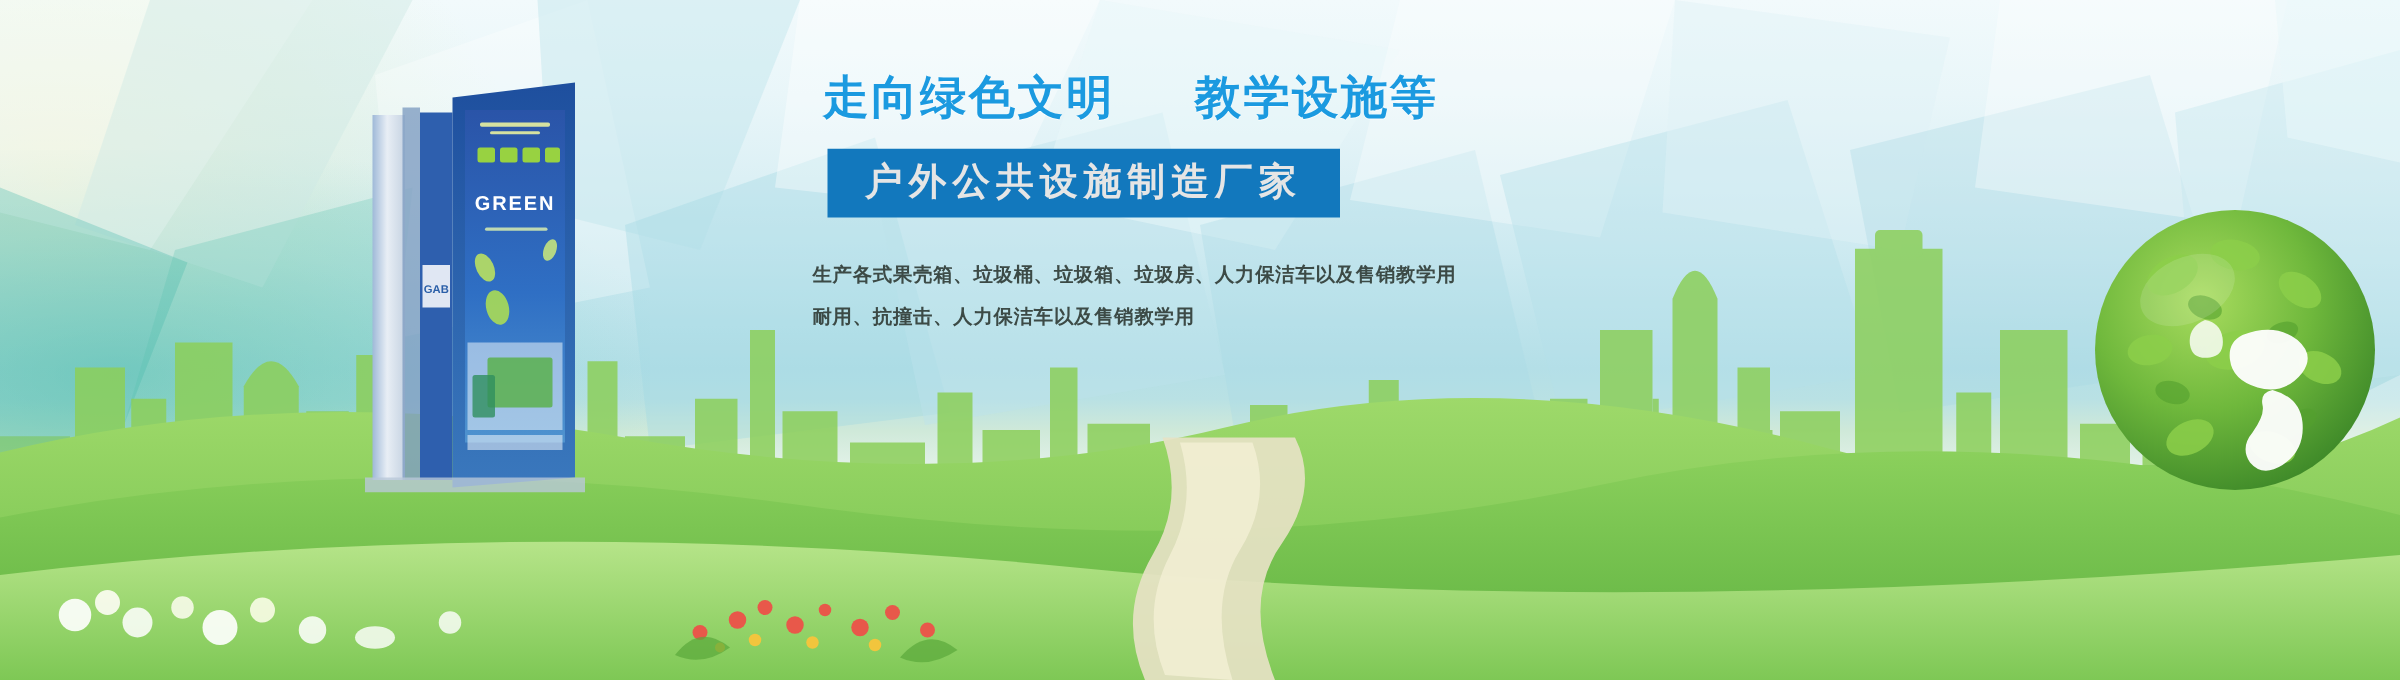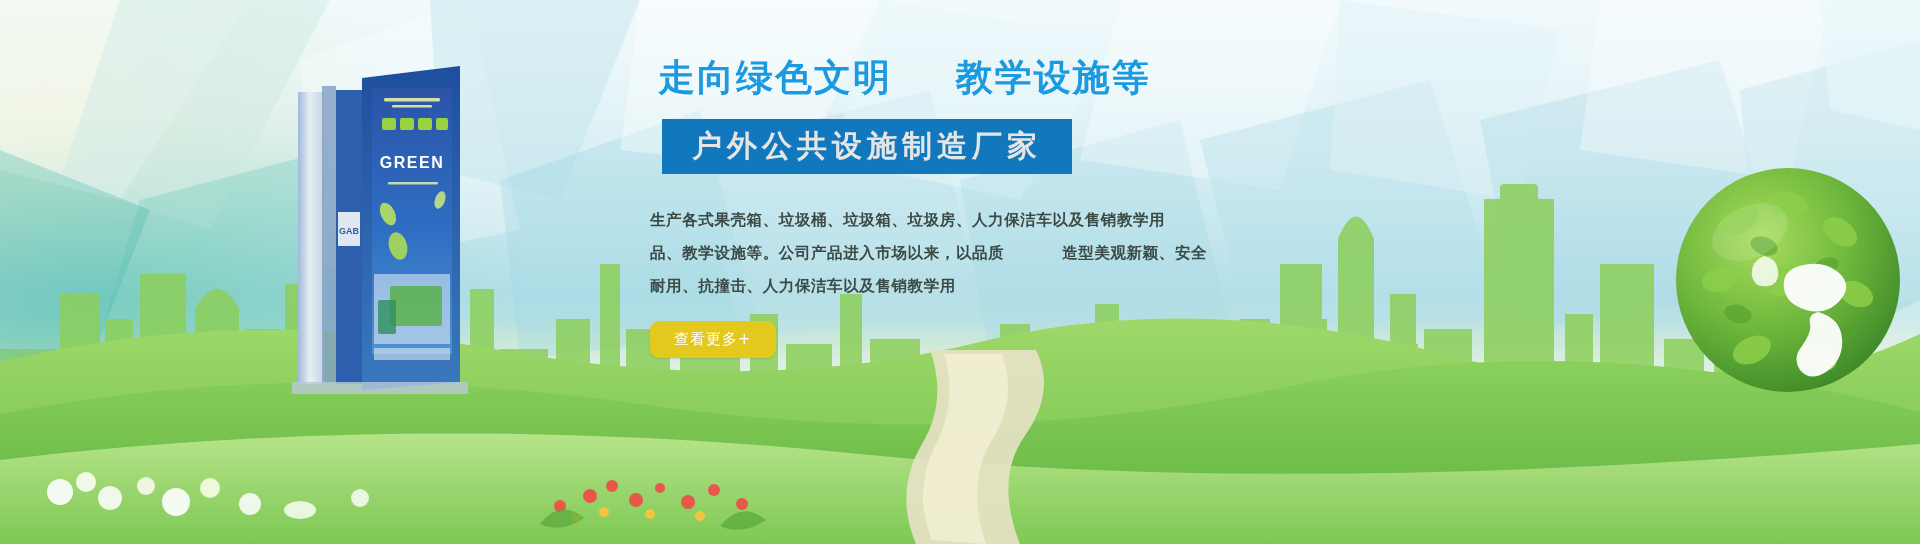--- a/index.html
+++ b/index.html
@@ -301,24 +301,18 @@
     <div class="headline">
       <span>走向绿色文明</span>
       <span class="gap"></span>
       <span>教学设施等</span>
     </div>
 
     <div class="subbar">户外公共设施制造厂家</div>
 
     <div class="para">
       <div>生产各式果壳箱、垃圾桶、垃圾箱、垃圾房、人力保洁车以及售销教学用</div>
-      <div>
-        <span>品、教学设施等。公司产品进入市场以来，以品质</span>
-        <span class="sp"></span>
-        <span>造型美观新颖、安全</span>
-      </div>
       <div>耐用、抗撞击、人力保洁车以及售销教学用</div>
     </div>
 
-    <div class="cta">查看更多+</div>
   </div>
 
 </div>
 
 </body></html>

